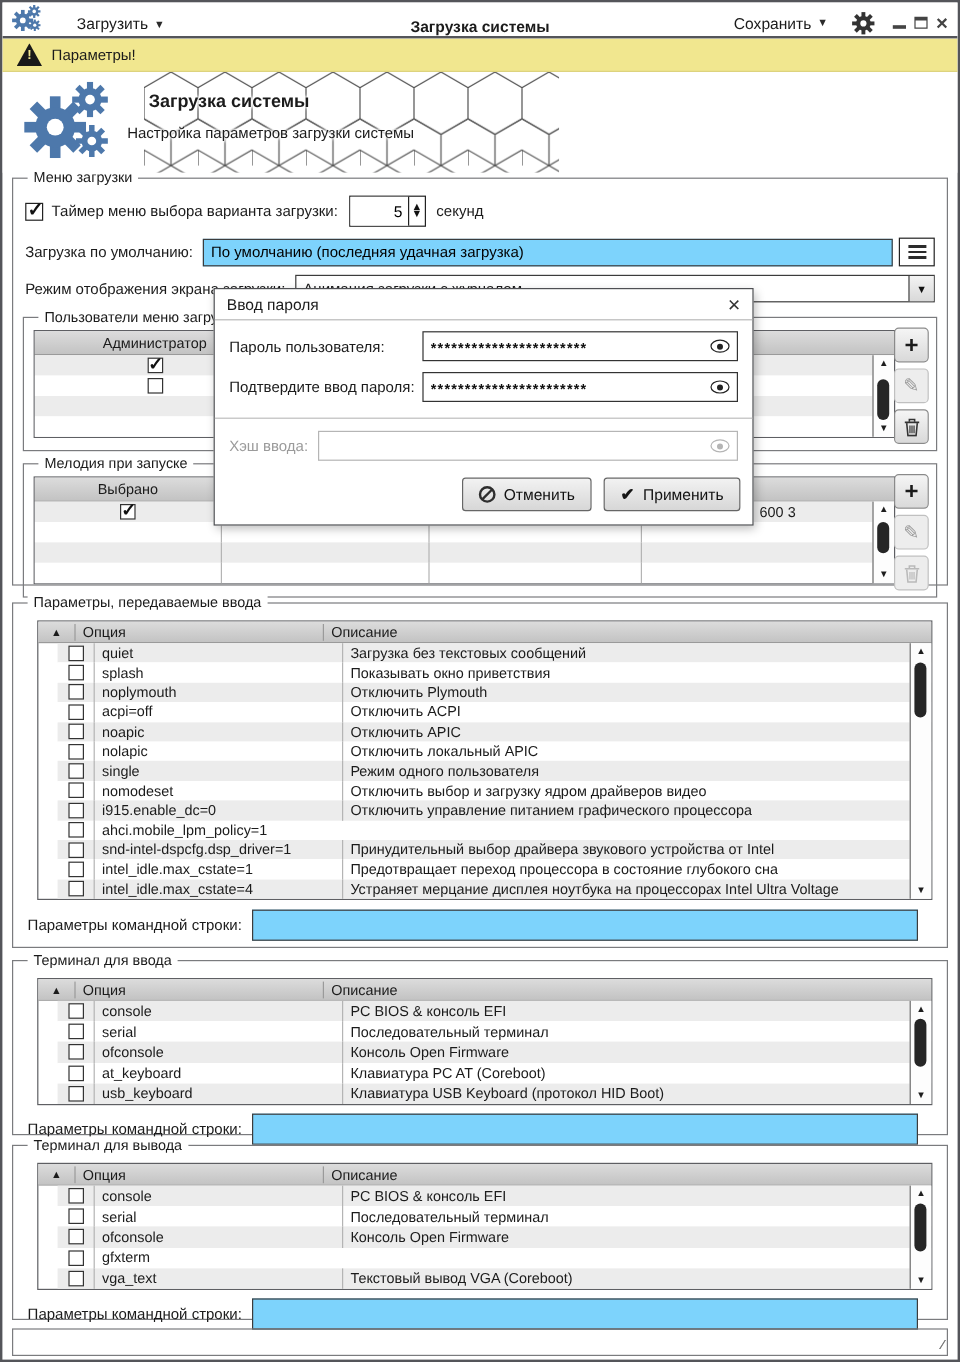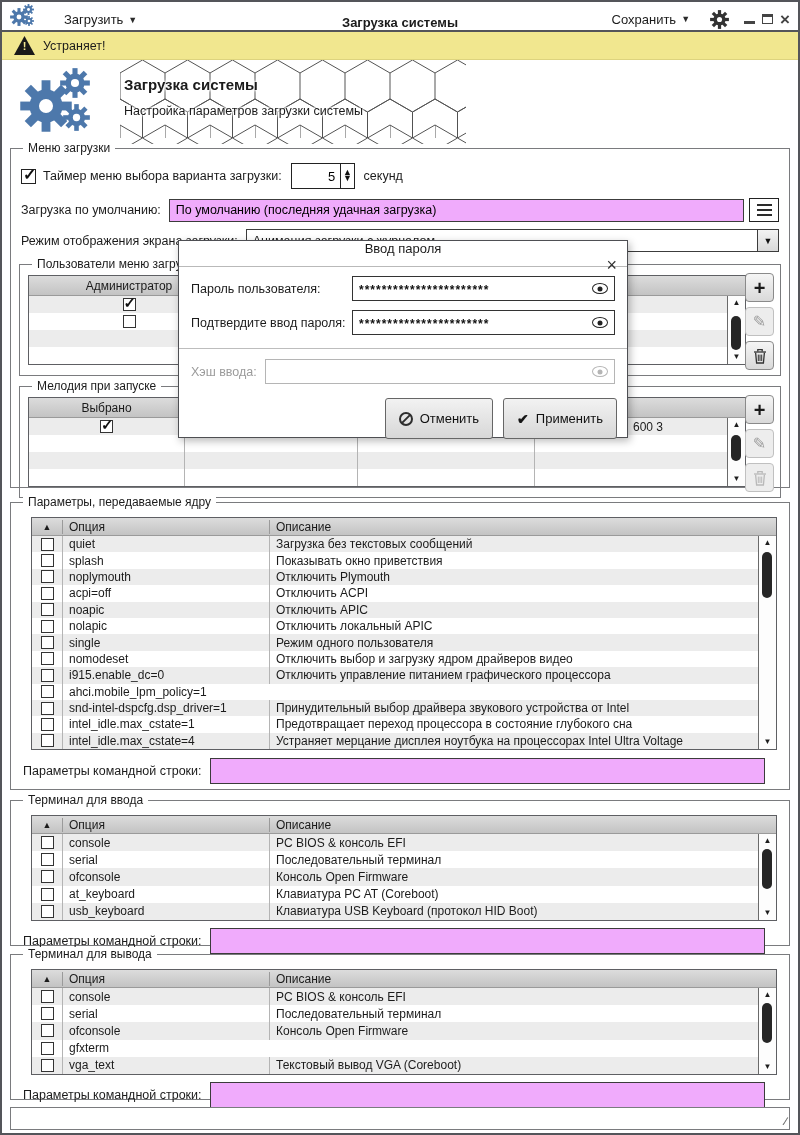--- a/index.html
+++ b/index.html
@@ -24,21 +24,21 @@
   .warnbar { height:28px; background:#f1e78f; display:flex; align-items:center; gap:8px; padding:0 12px; border-bottom:1px solid #ddd37e; }
   .warn-tri { width:21px; height:19px; background:#191919; clip-path:polygon(50% 0,100% 100%,0 100%); position:relative; }
   .warn-tri::after { content:"!"; position:absolute; left:0; right:0; top:4px; text-align:center; color:#f1e78f; font-size:11px; font-weight:bold; }
   .warn-text { font-size:12.5px; }
 
   
   .pagehead { height:84px; position:relative; background:#fff; }
   .hexes { position:absolute; left:118px; top:0; }
   .logo-big { position:absolute; left:18px; top:6px; width:92px; height:72px; }
   .ph-title { position:absolute; left:122px; top:16px; font-size:15px; font-weight:bold; text-shadow:0 0 3px #fff,0 0 5px #fff,1px 1px 2px #fff,-1px -1px 2px #fff; }
-  .ph-sub   { position:absolute; left:122px; top:44px; font-size:12.5px; text-shadow:0 0 3px #fff,0 0 5px #fff,1px 1px 2px #fff,-1px -1px 2px #fff; }
+  .ph-sub   { position:absolute; left:104px; top:44px; font-size:12.5px; text-shadow:0 0 3px #fff,0 0 5px #fff,1px 1px 2px #fff,-1px -1px 2px #fff; }
 
   
   .group { position:relative; border:1px solid #7a7b7e; margin:0 8px; background:#fff; }
   .glabel { position:absolute; top:-8px; left:12px; background:#fff; padding:0 5px; font-size:12px; line-height:15px; white-space:nowrap; }
   #g-boot   { margin-top:4px;  height:340px; }
   #g-kernel { margin-top:14px; height:288px; }
   #g-input  { margin-top:10px; height:146px; }
   #g-output { margin-top:8px;  height:146px; }
   .statusbar { margin:7px 8px 0; height:23px; border:1px solid #7a7b7e; position:relative; }
   .grip { position:absolute; right:4px; bottom:2px; font-size:11px; color:#777; letter-spacing:-2px; }
@@ -48,21 +48,21 @@
   .r-timer { margin-top:14px; }
   .r-default { margin-top:9px; }
   .r-display { margin-top:7px; }
   .ckb { width:15px; height:15px; border:1.7px solid #222; background:#fff; position:relative; margin-right:7px; flex:none; }
   .ckb.on::after { content:"✓"; position:absolute; left:1px; top:-5px; font-size:16px; font-weight:bold; color:#111; }
   .flabel { font-size:12.5px; white-space:nowrap; }
   .spin { display:flex; align-items:stretch; border:1.7px solid #222; height:26px; width:64px; margin-left:9px; background:#fff; }
   .spin input { border:none; outline:none; width:100%; text-align:right; padding-right:5px; font-size:13px; font-family:inherit; }
   .spin-ctl { width:17px; border-left:1.7px solid #222; display:flex; flex-direction:column; align-items:center; justify-content:center; line-height:.62; font-size:9px; color:#111; }
   .unit { margin-left:9px; }
-  .txt { height:23px; border:1.4px solid #3c3c3c; flex:1; font-family:inherit; font-size:12.5px; padding:0 6px; outline:none; margin-left:8px; background:#f0abfc; }
+  .txt { height:23px; border:1.4px solid #3c3c3c; flex:1; font-family:inherit; font-size:12.5px; padding:0 6px; outline:none; margin-left:8px; background:#7dd3fc; }
   .sqbtn { width:30px; height:24px; margin-left:5px; border:1.7px solid #222; background:#fff; display:flex; align-items:center; justify-content:center; flex:none; }
   .burg { width:15px; height:12px; background:repeating-linear-gradient(#2c2c2c 0 2.4px, transparent 2.4px 4.8px); }
   .combo { height:23px; border:1.4px solid #3c3c3c; flex:1; margin-left:8px; display:flex; align-items:center; background:#fff; }
   .combo-val { flex:1; padding:0 6px; white-space:nowrap; overflow:hidden; }
   .dd-btn { width:21px; align-self:stretch; border-left:1.4px solid #3c3c3c; background:linear-gradient(#f3f3f3,#d9d9d9); display:flex; align-items:center; justify-content:center; font-size:9px; color:#111; }
 
   
   .subgroup { position:relative; border:1px solid #7a7b7e; margin:12px 8px 0; height:112px; }
   #sg-melody { margin-top:10px; }
   .wtbl { position:absolute; left:8px; top:10px; width:718px; border:1px solid #5e5f63; background:#fff; }
@@ -94,49 +94,49 @@
 
   .side-btns { position:absolute; right:6px; top:8px; display:flex; flex-direction:column; gap:5px; }
   .sbtn { width:29px; height:29px; border:1px solid #8a8a8a; border-radius:4px; background:linear-gradient(#f5f5f5,#d9d9d9); display:flex; align-items:center; justify-content:center; font-family:inherit; }
   .sbtn.dis { background:#ededed; border-color:#c0c0c0; }
   .plus { font-size:20px; font-weight:bold; color:#1a1a1a; line-height:1; }
   .pencil { font-size:16px; color:#9c9c9c; }
 
   
   .ktbl { position:relative; margin:14px 12px 0 20px; border:1px solid #5e5f63; background:#fff; }
   .ktbl .thead { height:18px; }
-  .ktbl .trow { height:16.4px; }
+  .ktbl .trow { height:16.4px;margin-left:16px; }
   .t5 .trow { height:17.2px; }
   .hc1 { width:30px; justify-content:center; font-size:9px; }
   .hc2 { width:207px; border-left:1px solid #9a9a9a; padding-left:6px; }
   .hc3 { flex:1; border-left:1px solid #9a9a9a; padding-left:6px; }
   .cbcell { width:30px; justify-content:center; }
   .optcell { width:207px; border-left:1px solid #b4b4b4; padding-left:6px; font-size:12px; }
   .desccell { flex:1; border-left:1px solid #b4b4b4; padding-left:6px; font-size:12px; }
   .ktbl .vscroll { top:18px; }
   .cmdrow { display:flex; align-items:center; margin:8px 24px 4px 12px; }
   .cmdrow .txt { height:26px; }
 
   
   .dialog { position:absolute; left:176px; top:238px; width:450px; height:198px; background:#fff; border:1.6px solid #4e4f53; box-shadow:2px 3px 8px rgba(0,0,0,.28); z-index:20; }
-  .dlg-title { height:26px; display:flex; align-items:center; padding:0 10px; border-bottom:1px solid #b9b9b9; font-size:13px;flex-direction:column; }
+  .dlg-title { height:26px; display:flex; align-items:center; padding:0 10px; border-bottom:1px solid #b9b9b9; font-size:13px; }
   .dlg-x { margin-left:auto; font-size:18px; line-height:1; color:#333; background:none; border:none; font-family:inherit; }
   .dlg-row { display:flex; align-items:center; margin:9px 12px 0; }
   .dlg-lab { width:161px; font-size:12.5px; flex:none; }
   .pwwrap { position:relative; flex:1; }
   .pw { width:100%; height:25px; border:1.6px solid #333; font-family:inherit; font-weight:bold; font-size:12px; letter-spacing:1px; padding:2px 26px 0 6px; outline:none; background:#fff; color:#111; }
   .eye { position:absolute; right:7px; top:7px; width:16px; height:11px; border:1.6px solid #222; border-radius:50%; background:#fff; }
   .eye::after { content:""; position:absolute; width:5px; height:5px; border-radius:50%; background:#222; left:50%; top:50%; transform:translate(-50%,-50%); }
   .dlg-sep { border:none; border-top:1px solid #bdbdbd; margin:13px 0 0; }
   .dlg-row.hash { margin-top:10px; }
   .hash .dlg-lab { width:74px; color:#9b9b9b; }
   .pw.dis { border-color:#b5b5b5; }
   .eye.dim { border-color:#b5b5b5; } .eye.dim::after { background:#b5b5b5; }
   .dlg-btns { display:flex; justify-content:flex-end; gap:10px; margin:14px 10px 0; }
-  .dbtn { height:41px; padding:0 13px; display:flex; align-items:center; gap:7px; border:1.4px solid #666; border-radius:3px; background:linear-gradient(#f2f2f2,#d7d7d7); font-family:inherit; font-size:13px; color:#111; }
+  .dbtn { height:28px; padding:0 13px; display:flex; align-items:center; gap:7px; border:1.4px solid #666; border-radius:3px; background:linear-gradient(#f2f2f2,#d7d7d7); font-family:inherit; font-size:13px; color:#111; }
   .slash-circle { width:14px; height:14px; border:2px solid #2e2e2e; border-radius:50%; position:relative; flex:none; }
   .slash-circle::after { content:""; position:absolute; left:50%; top:50%; width:2px; height:11px; background:#2e2e2e; transform:translate(-50%,-50%) rotate(45deg); }
   .chk { font-size:14px; font-weight:bold; color:#151515; }
   svg { display:block; }
 </style>
 </head>
 <body>
 
 <svg width="0" height="0" style="position:absolute">
   <defs>
@@ -193,21 +193,21 @@
       <span class="winbtns">
         <span class="wmin"></span>
         <span class="wmax"></span>
         <span class="wclose">×</span>
       </span>
     </div>
   </div>
 
   <div class="warnbar">
     <span class="warn-tri"></span>
-    <span class="warn-text">Устраняет!</span>
+    <span class="warn-text">Параметры!</span>
   </div>
 
   <div class="pagehead">
     <svg class="hexes" width="346" height="84">
       <defs>
         <pattern id="hx" width="45" height="78" patternUnits="userSpaceOnUse">
           <g fill="none" stroke="#3f3f3f" stroke-width="1" opacity="0.9">
             <path d="M22.5 0 L45 13 L45 39 L22.5 52 L0 39 L0 13 Z"></path>
             <path d="M0 39 L22.5 52 L22.5 78"></path>
             <path d="M45 39 L22.5 52"></path>
@@ -360,21 +360,21 @@
         <button class="sbtn dis">
             <svg width="14" height="16" style="color:#b9b9b9">
               <use href="#trash"></use>
             </svg>
           </button>
       </div>
     </div>
   </div>
 
   <div class="group" id="g-kernel">
-    <span class="glabel">Параметры, передаваемые ядру</span>
+    <span class="glabel">Параметры, передаваемые ввода</span>
     <div class="ktbl">
       <div class="thead">
         <span class="hcell hc1">▲</span>
         <span class="hcell hc2">Опция</span>
         <span class="hcell hc3">Описание</span>
       </div>
       <div>
           <div class="trow even">
             <span class="cell cbcell">
               <span class="cb"></span>

